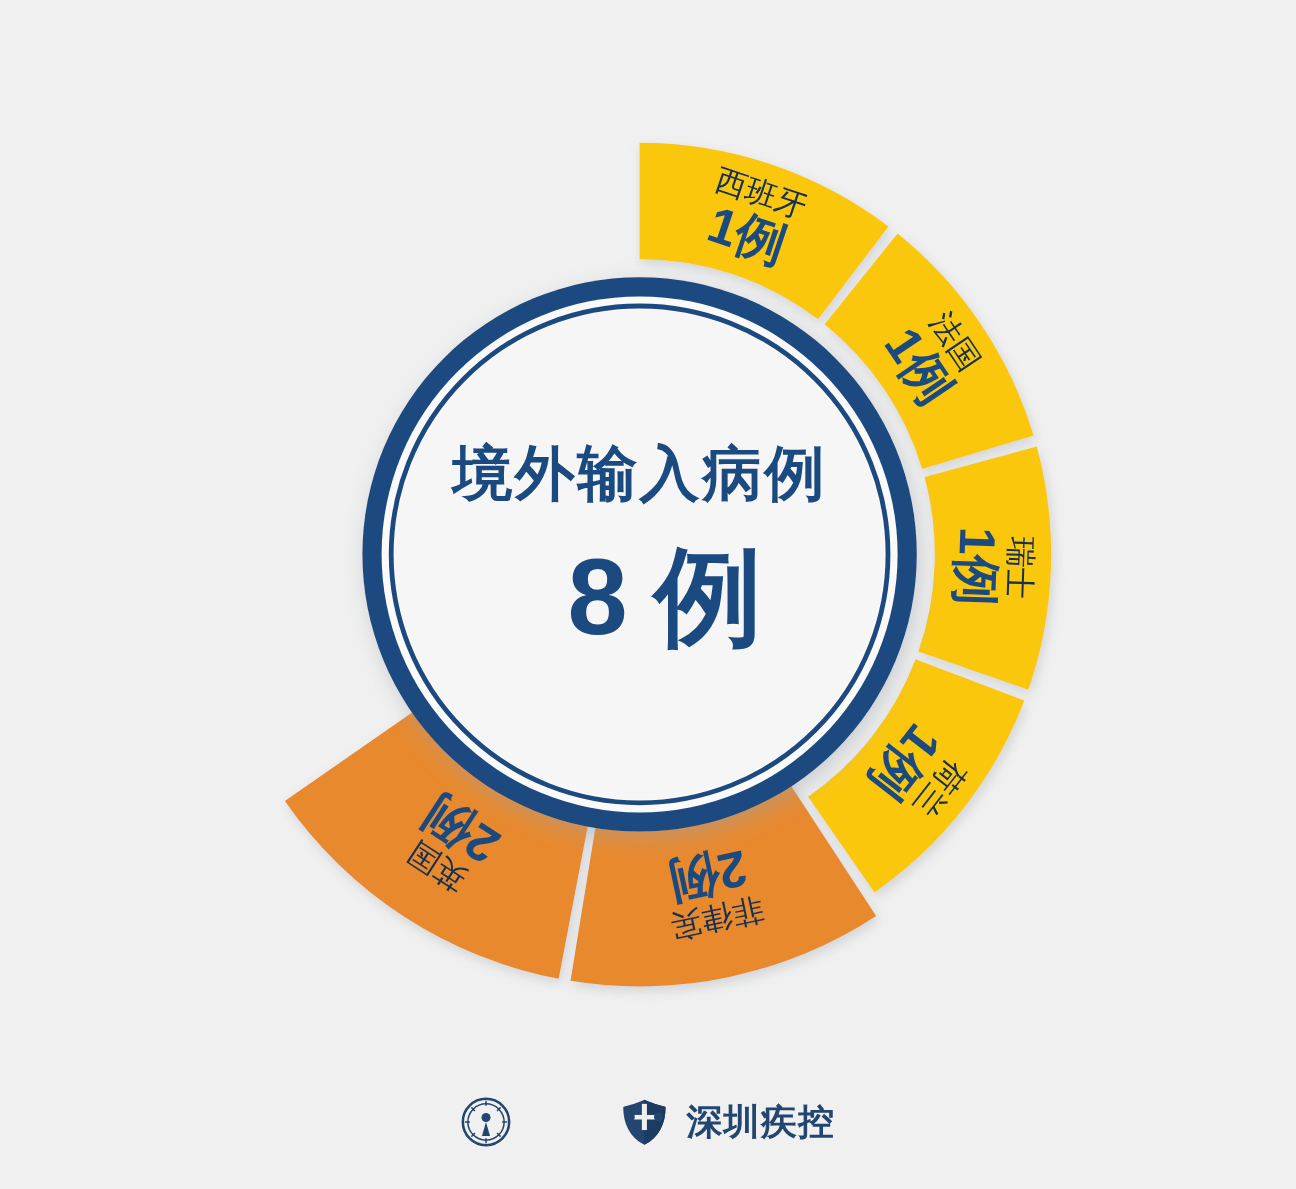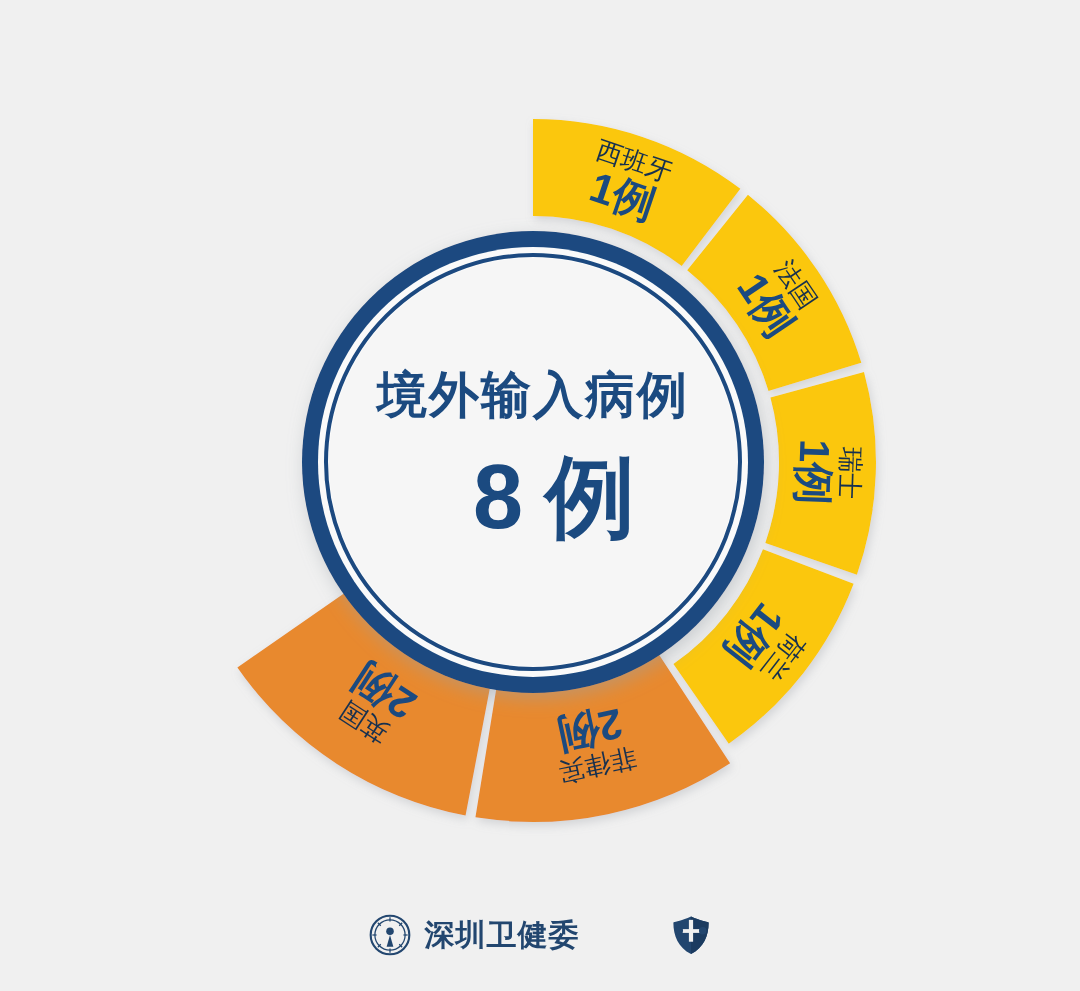--- a/index.html
+++ b/index.html
@@ -158,27 +158,27 @@
           <line x1="92" y1="50" x2="82" y2="50"></line>
           <line x1="79" y1="79" x2="72" y2="72"></line>
           <line x1="50" y1="92" x2="50" y2="82"></line>
           <line x1="21" y1="79" x2="28" y2="72"></line>
           <line x1="8" y1="50" x2="18" y2="50"></line>
           <line x1="21" y1="21" x2="28" y2="28"></line>
         </g>
         <circle cx="50" cy="41" r="9" fill="#22466f"></circle>
         <path d="M50 50 L42 78 L58 78 Z" fill="#22466f"></path>
       </svg>
-      <span class="footer-text">深圳卫健委</span>
     </div>
     <div class="footer-org">
       <svg class="footer-logo" viewBox="0 0 100 100">
         <path d="M50 6 C72 16 86 18 92 20 C92 52 80 80 50 95 C20 80 8 52 8 20 C14 18 28 16 50 6 Z" fill="#22466f"></path>
         <path d="M50 6 C72 16 86 18 92 20 C92 52 80 80 50 95 Z" fill="#1b3b60"></path>
         <rect x="22" y="36" width="56" height="9" fill="#f0f0f0"></rect>
         <rect x="45" y="14" width="10" height="52" fill="#f0f0f0"></rect>
         <circle cx="22" cy="40" r="9" fill="#22466f"></circle>
         <circle cx="78" cy="40" r="9" fill="#22466f"></circle>
       </svg>
+      <span class="footer-text">深圳疾控</span>
     </div>
   </div>
 
 </div>
 
 </body></html>

